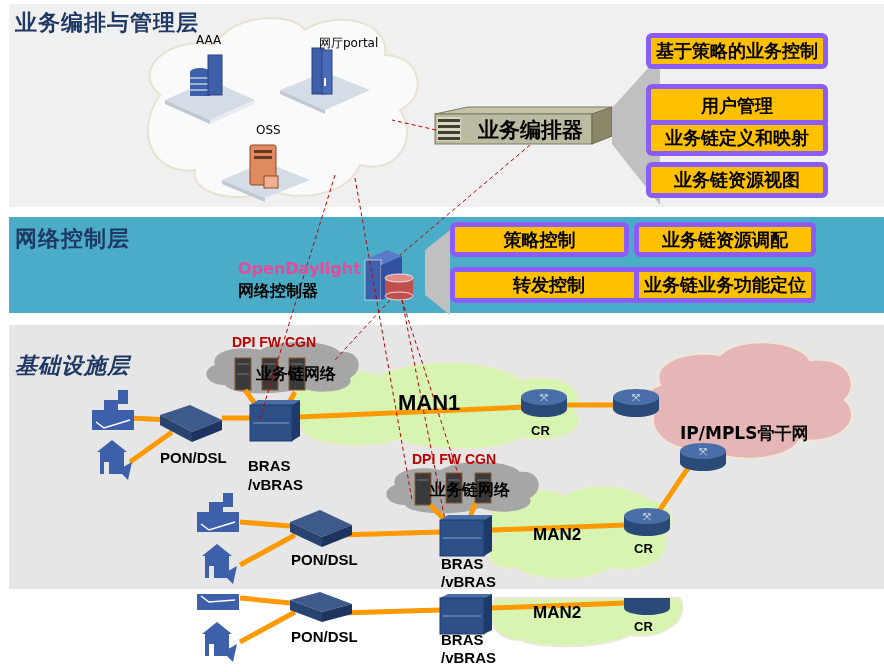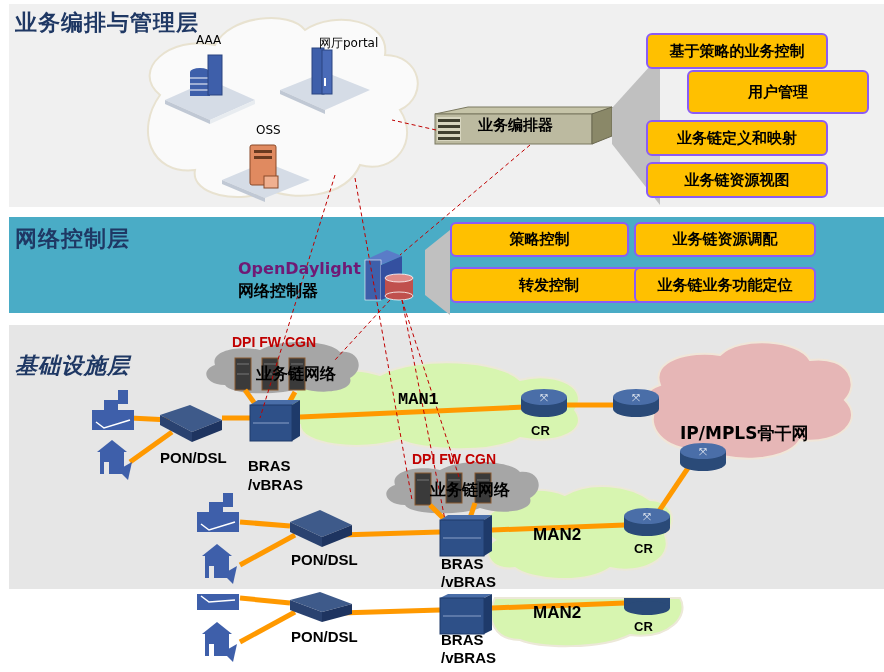--- a/index.html
+++ b/index.html
@@ -3,22 +3,22 @@
 <meta charset="utf-8">
 <style>
   html,body{margin:0;padding:0;background:#ffffff;}
   body{width:884px;height:672px;position:relative;overflow:hidden;font-family:"DejaVu Sans","Liberation Sans",sans-serif;}
   .abs{position:absolute;}
   .layer{position:absolute;left:9px;width:875px;}
   #layer-top{top:4px;height:203px;background:#f0f0f0;}
   #layer-mid{top:217px;height:96px;background:#4aacc6;}
   #layer-bot{top:325px;height:264px;background:#e6e6e6;}
   .layer-title{position:absolute;left:6px;font-weight:bold;font-size:22px;color:#1f3864;letter-spacing:1px;}
-  .ybox{position:absolute;background:#ffc000;border:2px solid #8b5cf6;border-radius:6px;box-sizing:border-box;
-        display:flex;align-items:center;justify-content:center;font-weight:bold;font-size:15px;color:#000;}
+  .ybox{position:absolute;background:#ffc000;border:5px solid #8b5cf6;border-radius:6px;box-sizing:border-box;
+        display:flex;align-items:center;justify-content:center;font-weight:bold;font-size:18px;color:#000;}
   .lbl{position:absolute;font-weight:bold;font-size:15px;color:#000;font-family:"Liberation Sans",sans-serif;}
   .lbl-sm{position:absolute;font-size:12px;color:#000;}
   .red{color:#c00000;font-weight:bold;font-size:14px;font-family:"Liberation Sans",sans-serif;}
   svg{position:absolute;left:0;top:0;}
 </style>
 </head>
 <body>
 
 <div class="layer" id="layer-top"></div>
 <div class="layer" id="layer-mid"></div>
@@ -258,44 +258,44 @@
 </svg>
 
 <div class="layer-title abs" style="left:15px;top:8px;">业务编排与管理层</div>
 <div class="layer-title abs" style="left:15px;top:224px;">网络控制层</div>
 <div class="layer-title abs" style="left:15px;top:351px;font-style:italic;">基础设施层</div>
 
 <div class="lbl-sm" style="left:196px;top:33px;">AAA</div>
 <div class="lbl-sm" style="left:299px;top:35px;margin-left:20px;">网厅portal</div>
 <div class="lbl-sm" style="left:256px;top:123px;">OSS</div>
 
-<div class="abs" style="left:478px;top:116px;font-weight:bold;font-size:15px;color:#000;">业务编排器</div>
+<div class="abs" style="left:478px;top:116px;font-weight:bold;font-size:21px;color:#000;">业务编排器</div>
 
 <div class="ybox" style="left:646px;top:33px;width:182px;height:36px;">基于策略的业务控制</div>
-<div class="ybox" style="left:646px;top:70px;width:182px;height:44px;margin-left:41px;">用户管理</div>
+<div class="ybox" style="left:646px;top:84px;width:182px;height:44px;">用户管理</div>
 <div class="ybox" style="left:646px;top:120px;width:182px;height:36px;">业务链定义和映射</div>
 <div class="ybox" style="left:646px;top:162px;width:182px;height:36px;">业务链资源视图</div>
 
-<div class="abs" style="left:238px;top:259px;font-weight:bold;font-size:16px;color:#701a75;width:126px;overflow:hidden;white-space:nowrap;">OpenDaylight</div>
+<div class="abs" style="left:238px;top:259px;font-weight:bold;font-size:16px;color:#ec4899;width:126px;overflow:hidden;white-space:nowrap;">OpenDaylight</div>
 <div class="abs" style="left:238px;top:281px;font-weight:bold;font-size:16px;color:#000;">网络控制器</div>
 
 <div class="ybox" style="left:450px;top:222px;width:179px;height:35px;">策略控制</div>
 <div class="ybox" style="left:634px;top:222px;width:182px;height:35px;text-align:center;">业务链资源调配</div>
 <div class="ybox" style="left:450px;top:267px;width:198px;height:36px;">转发控制</div>
 <div class="ybox" style="left:634px;top:267px;width:182px;height:36px;">业务链业务功能定位</div>
 
 <div class="abs red" style="left:232px;top:334px;">DPI FW CGN</div>
 <div class="abs" style="left:256px;top:364px;font-size:16px;font-weight:bold;color:#000;">业务链网络</div>
 <div class="abs red" style="left:412px;top:451px;">DPI FW CGN</div>
 <div class="abs" style="left:430px;top:480px;font-size:16px;font-weight:bold;color:#000;">业务链网络</div>
 
 <div class="lbl" style="left:160px;top:449px;">PON/DSL</div>
 <div class="lbl" style="left:248px;top:457px;">BRAS</div>
 <div class="lbl" style="left:248px;top:476px;">/vBRAS</div>
-<div class="lbl" style="left:398px;top:390px;font-size:17px;font-family:Liberation Mono, monospace;">MAN1</div>
+<div class="lbl" style="left:398px;top:390px;font-size:22px;">MAN1</div>
 <div class="lbl" style="left:531px;top:423px;font-size:13px;">CR</div>
 <div class="abs" style="left:680px;top:402px;font-weight:bold;font-size:17px;color:#000;margin-top:20px;">IP/MPLS骨干网</div>
 
 <div class="lbl" style="left:291px;top:551px;">PON/DSL</div>
 <div class="lbl" style="left:441px;top:555px;">BRAS</div>
 <div class="lbl" style="left:441px;top:573px;">/vBRAS</div>
 <div class="lbl" style="left:533px;top:525px;font-size:17px;">MAN2</div>
 <div class="lbl" style="left:634px;top:541px;font-size:13px;">CR</div>
 
 <div class="lbl" style="left:291px;top:628px;">PON/DSL</div>

